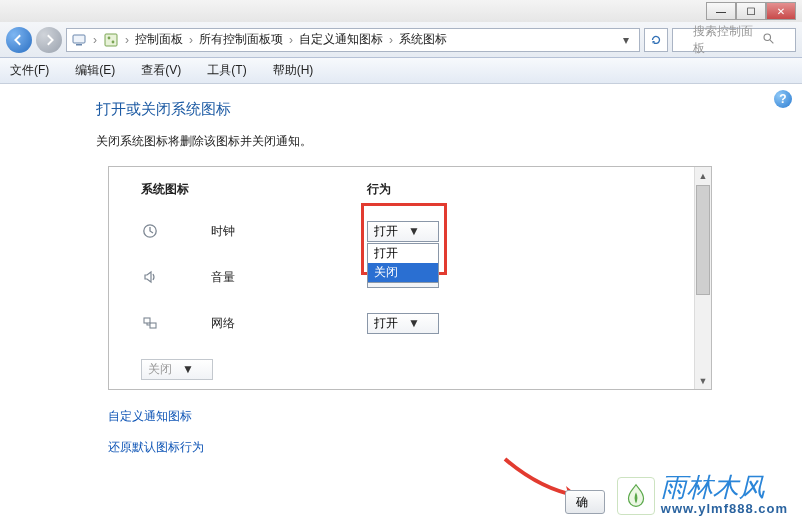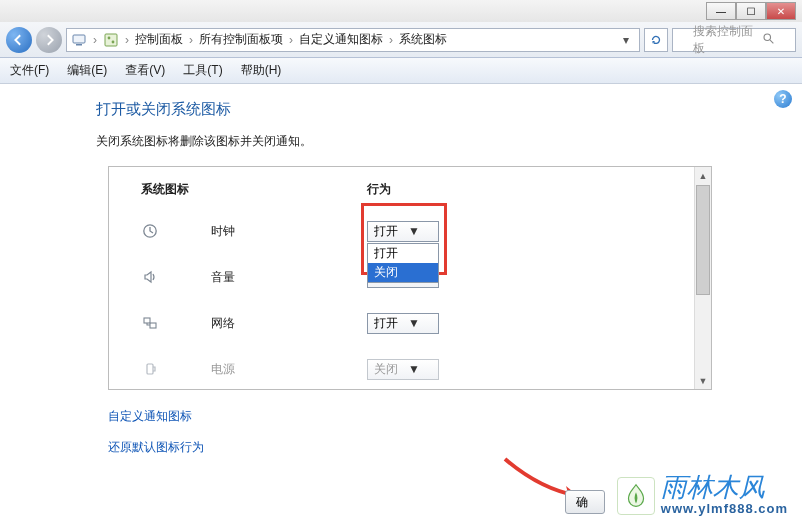--- a/index.html
+++ b/index.html
@@ -79,21 +79,21 @@
   }
   .searchbox .mag { margin-left:auto; color:#888; }
   
   .menubar {
     height: 26px;
     background: linear-gradient(#f7f9fc, #e3eaf4);
     border-bottom: 1px solid #c6cfdc;
     display:flex;
     align-items:center;
     padding: 0 10px;
-    gap: 18px;
+    gap: 26px;
     color:#222;
   }
   
   .content-wrap {
     background:#fff;
     height: calc(520px - 22px - 36px - 26px);
     position:relative;
     padding: 12px 0 0 0;
   }
   .help-icon {
@@ -359,29 +359,20 @@
           </span>
           <span class="row-label">网络</span>
         </div>
         <div class="combo">
           <span>打开</span>
           <span class="arrow">▼</span>
         </div>
       </div>
 
       <div class="panel-row">
-        <div class="row-icon-cell">
-          <span class="sys-icon">
-            <svg viewBox="0 0 16 16">
-                <rect x="5" y="3" width="6" height="10" rx="1" fill="none" stroke="#b6bcc4" stroke-width="1.2"></rect>
-                <path d="M11 6 H13 V10 H11" stroke="#b6bcc4" stroke-width="1.2" fill="none"></path>
-              </svg>
-          </span>
-          <span class="row-label disabled">电源</span>
-        </div>
         <div class="combo disabled">
           <span>关闭</span>
           <span class="arrow">▼</span>
         </div>
       </div>
 
       <div class="highlight-box" style="left:252px; top:36px; width:86px; height:72px;"></div>
     </div>
 
     <div class="scrollbar-v">

